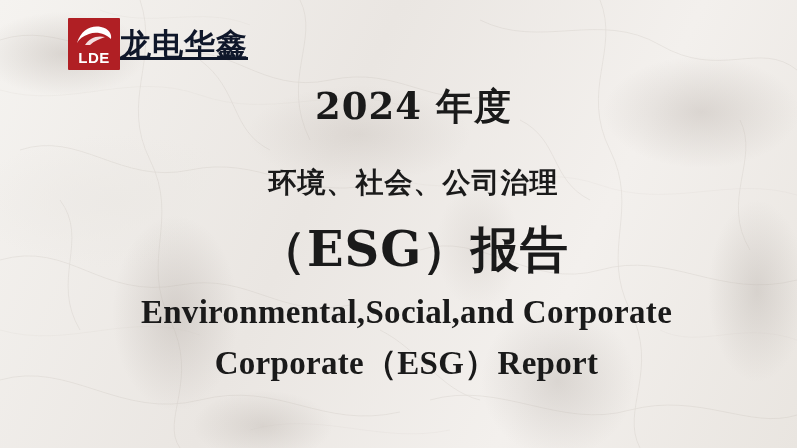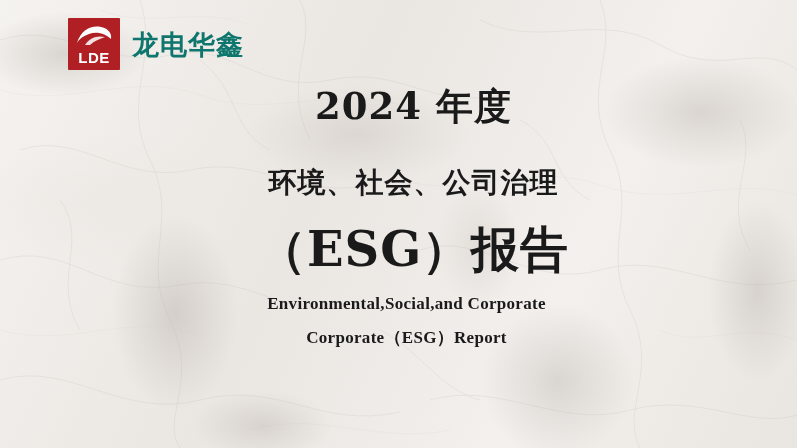--- a/index.html
+++ b/index.html
@@ -40,21 +40,21 @@
     position: absolute;
     inset: 0;
     opacity: 0.55;
   }
   .logo-block {
     position: absolute;
     left: 68px;
     top: 18px;
     display: flex;
     align-items: center;
-    gap: 12px;
+    gap: 0;
   }
   .logo-mark {
     position: relative;
     width: 52px;
     height: 52px;
     background: #b01f24;
     display: flex;
     flex-direction: column;
     align-items: center;
     justify-content: flex-end;
@@ -73,25 +73,26 @@
     font-weight: bold;
     font-size: 15px;
     color: #ffffff;
     letter-spacing: 0.5px;
     line-height: 1;
     margin-bottom: 5px;
   }
   .logo-text {
     font-family: "DejaVu Sans", sans-serif;
     font-weight: bold;
-    font-size: 27px;
-    color: #0f766e;
+    font-size: 31px;
+    color: #0f172a;
     letter-spacing: 1px;
     line-height: 1;
     white-space: nowrap;
+    text-decoration: underline;
   }
   .title-block {
     position: absolute;
     left: 0;
     right: 0;
     top: 88px;
     text-align: center;
   }
   .title-cn {
     font-family: "DejaVu Serif", serif;
@@ -109,21 +110,21 @@
     margin-top: 44px;
   }
   .title-cn.line3 {
     font-size: 48px;
     margin-bottom: 22px;
   }
   .title-en {
     font-family: "Liberation Serif", serif;
     font-weight: bold;
     color: #1a1a1a;
-    font-size: 17px;
+    font-size: 33px;
     line-height: 1.05;
     margin: 0 0 16px 16px;
     letter-spacing: 0.3px;
   }
   .title-en.line2 {
     margin-bottom: 0;
   }
 </style>
 </head>
 <body>

